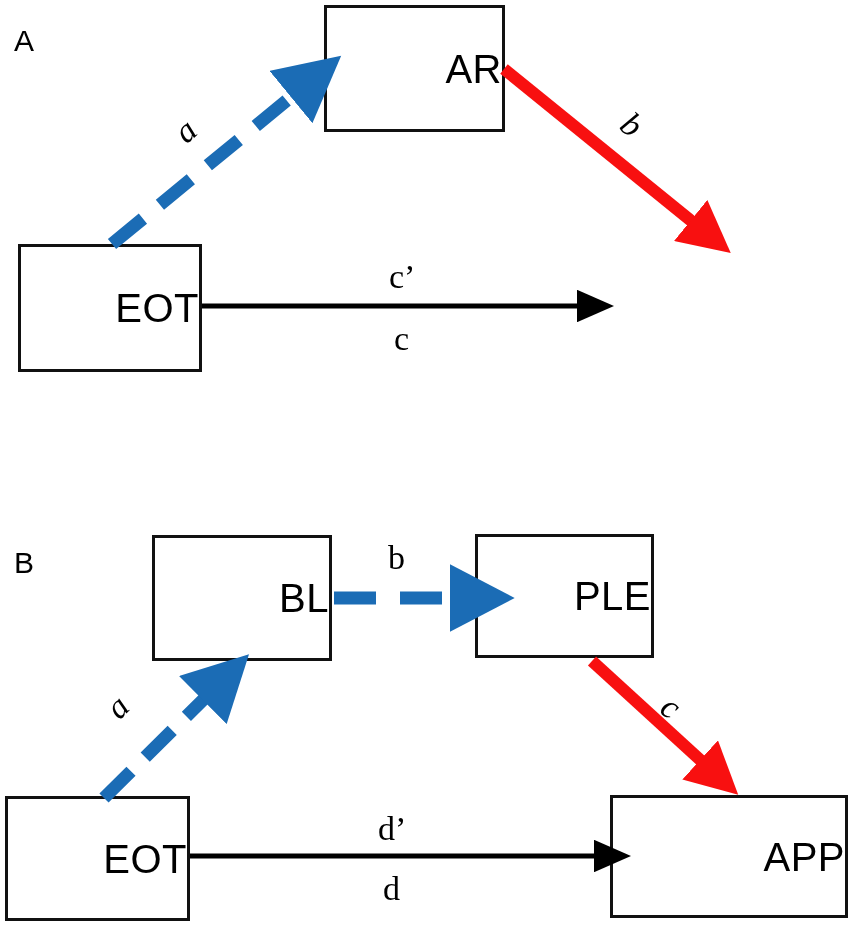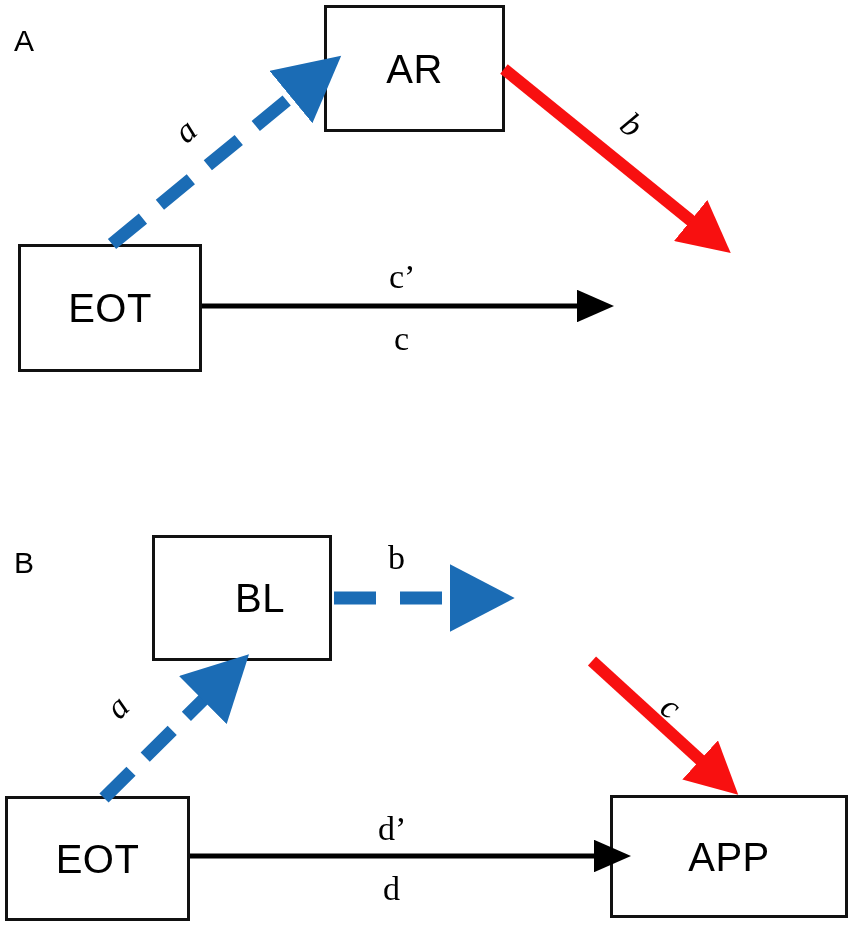--- a/index.html
+++ b/index.html
@@ -29,21 +29,21 @@
     color: #000000;
     line-height: 1;
   }
   .node-box {
     position: absolute;
     box-sizing: border-box;
     border: 3px solid #111111;
     background: #ffffff;
     display: flex;
     align-items: center;
-    justify-content: center;
+    justify-content: flex-end;
   }
   .node-label {
     font-family: "Liberation Sans", sans-serif;
     font-size: 40px;
     color: #000000;
     letter-spacing: 0.5px;
     line-height: 1;
     user-select: none;
   }
   .edge-label {
@@ -77,20 +77,23 @@
     <span class="node-label">EOT</span>
   </div>
 
 
   <div class="panel-letter" style="left:14px; top:548px;">B</div>
 
   <div class="node-box" style="left:152px; top:535px; width:180px; height:126px;padding-left:36px;">
     <span class="node-label">BL</span>
   </div>
 
+  <div class="node-box" style="left:475px; top:534px; width:179px; height:124px;">
+    <span class="node-label">PLE</span>
+  </div>
 
   <div class="node-box" style="left:5px; top:796px; width:185px; height:125px;">
     <span class="node-label">EOT</span>
   </div>
 
   <div class="node-box" style="left:610px; top:795px; width:238px; height:123px;">
     <span class="node-label">APP</span>
   </div>
 
   <svg class="layer" viewBox="0 0 856 927">

